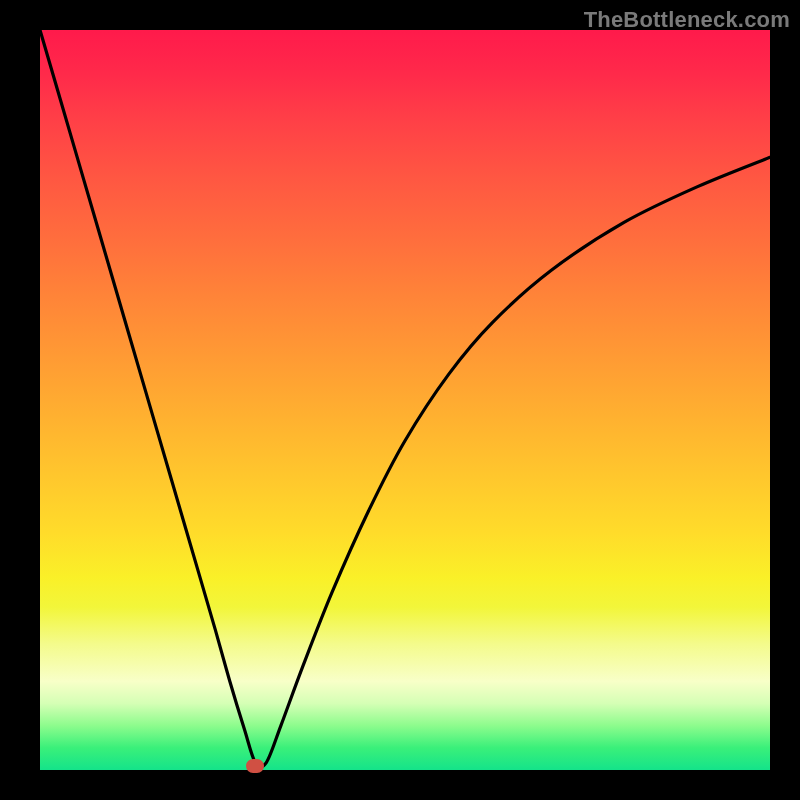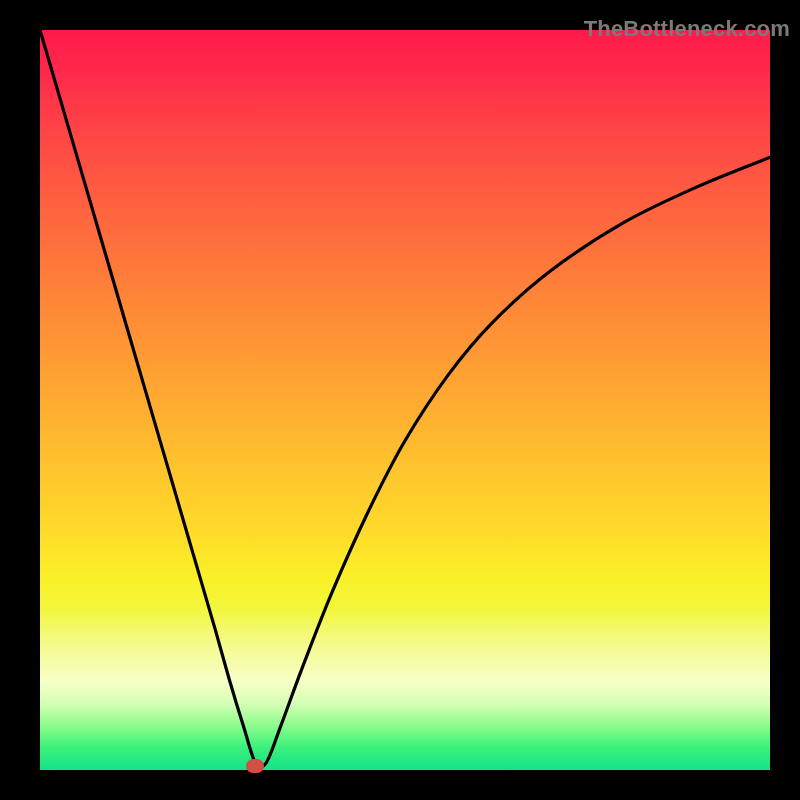--- a/index.html
+++ b/index.html
@@ -12,21 +12,21 @@
     background: #000;
   }
   .frame {
     position: relative;
     width: 800px;
     height: 800px;
     background: #000;
   }
   .watermark {
     position: absolute;
-    top: 16px;
+    top: 7px;
     right: 10px;
     color: #7a7a7a;
     font-size: 22px;
     font-weight: 600;
     letter-spacing: 0.2px;
     z-index: 5;
   }
   .plot {
     position: absolute;
     left: 40px;

